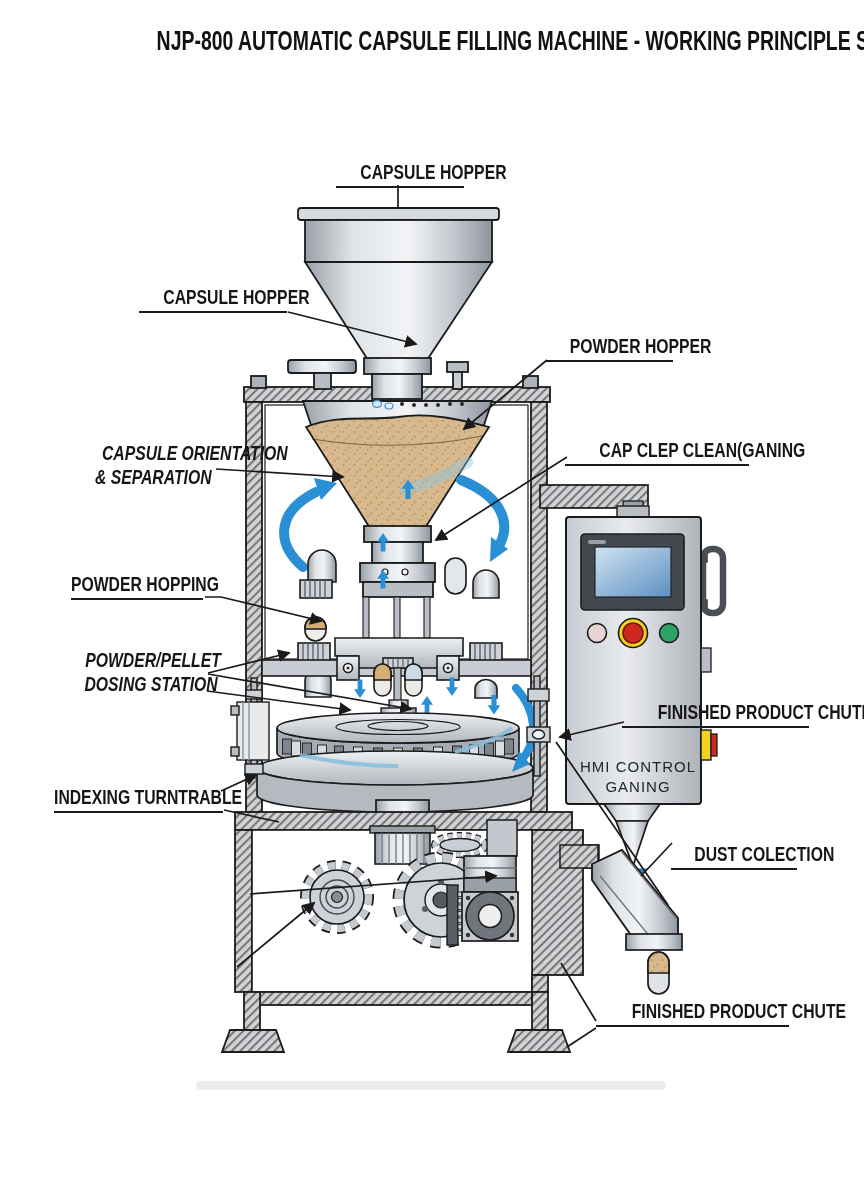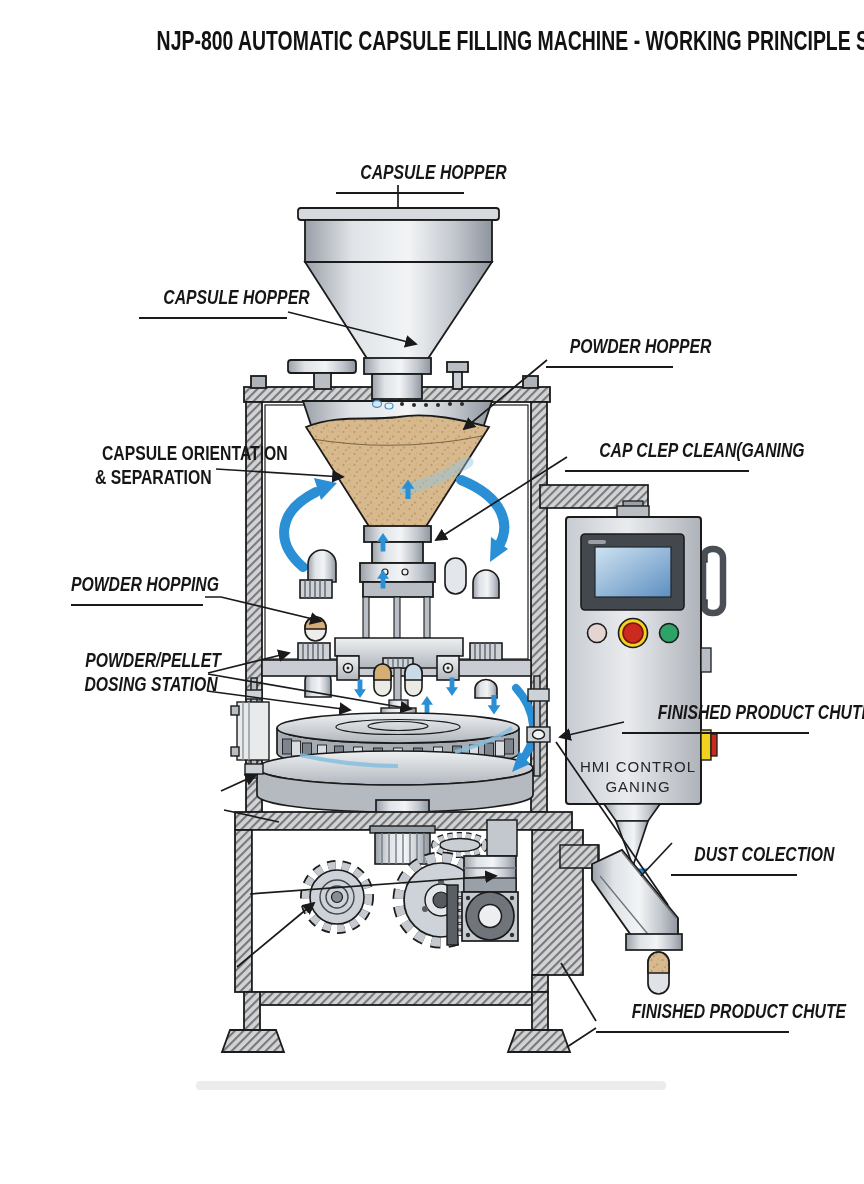--- a/index.html
+++ b/index.html
@@ -6,21 +6,21 @@
   body{width:864px;height:1184px;position:relative;background:#ffffff;overflow:hidden;
        font-family:"Liberation Sans",sans-serif;}
   #stage{position:absolute;left:0;top:0;width:864px;height:1184px;}
   svg{position:absolute;left:0;top:0;}
   .lbl{position:absolute;font-weight:700;font-size:21px;color:#161616;
        white-space:nowrap;line-height:1.12;z-index:5;}
   .lbl .t{display:inline-block;transform:scaleX(0.75);}
   .al-c{text-align:center}.al-c .t{transform-origin:center center;}
   .al-r{text-align:right}.al-r .t{transform-origin:right center;}
   .al-l{text-align:left}.al-l .t{transform-origin:left center;}
-  .ul{border-bottom:2.5px solid #1a1a1a;padding-bottom:8px;font-style:italic;}
+  .ul{border-bottom:2.5px solid #1a1a1a;padding-bottom:2px;}
   #title{position:absolute;left:0;top:26px;width:864px;text-align:center;
          font-weight:700;font-size:27px;color:#121212;z-index:5;}
   #title .t{display:inline-block;transform:scaleX(0.72);transform-origin:center;white-space:nowrap;}
   #hmi-label{position:absolute;left:577px;top:757px;width:122px;text-align:center;
          font-size:15px;font-weight:400;letter-spacing:1px;color:#22262b;z-index:5;line-height:1.35;}
 </style>
 </head>
 <body>
 
 <div id="stage">
@@ -372,21 +372,21 @@
   <path d="M596,1028 L567,1047"></path>
 </g>
 </svg>
 
 <div class="lbl al-c ul" style="left:336px;top:160px;width:128px;"><span class="t">CAPSULE HOPPER</span></div>
 
 <div class="lbl al-c ul" style="left:139px;top:285px;width:148px;"><span class="t">CAPSULE HOPPER</span></div>
 
 <div class="lbl al-c ul" style="left:546px;top:334px;width:127px;"><span class="t">POWDER HOPPER</span></div>
 
-<div class="lbl al-r" style="left:40px;top:441px;width:172px;">
+<div class="lbl al-r" style="left:40px;top:441px;width:172px;font-style:italic;">
   <span class="t">CAPSULE ORIENTATION</span><br>
   <span class="t">&amp; SEPARATION</span>
 </div>
 
 <div class="lbl al-c ul" style="left:565px;top:438px;width:184px;"><span class="t">CAP CLEP CLEAN(GANING</span></div>
 
 <div class="lbl al-l ul" style="left:71px;top:572px;width:132px;"><span class="t">POWDER HOPPING</span></div>
 
 <div class="lbl al-r" style="left:40px;top:648px;width:165px;font-style:italic;">
   <span class="t">POWDER/PELLET</span><br>
@@ -395,18 +395,19 @@
 
 <div class="lbl al-c ul" style="left:622px;top:700px;width:187px;"><span class="t">FINISHED PRODUCT CHUTE</span></div>
 
 <div id="hmi-label">
   <span>HMI CONTROL</span><br>
   <span>GANING</span>
 </div>
 
 <div class="lbl al-c ul" style="left:671px;top:842px;width:126px;"><span class="t">DUST COLECTION</span></div>
 
+<div class="lbl al-l ul" style="left:54px;top:785px;width:169px;"><span class="t">INDEXING TURNTRABLE</span></div>
 
 
 
 <div class="lbl al-c ul" style="left:596px;top:999px;width:193px;"><span class="t">FINISHED PRODUCT CHUTE</span></div>
 
 </div>
 
 </body></html>

